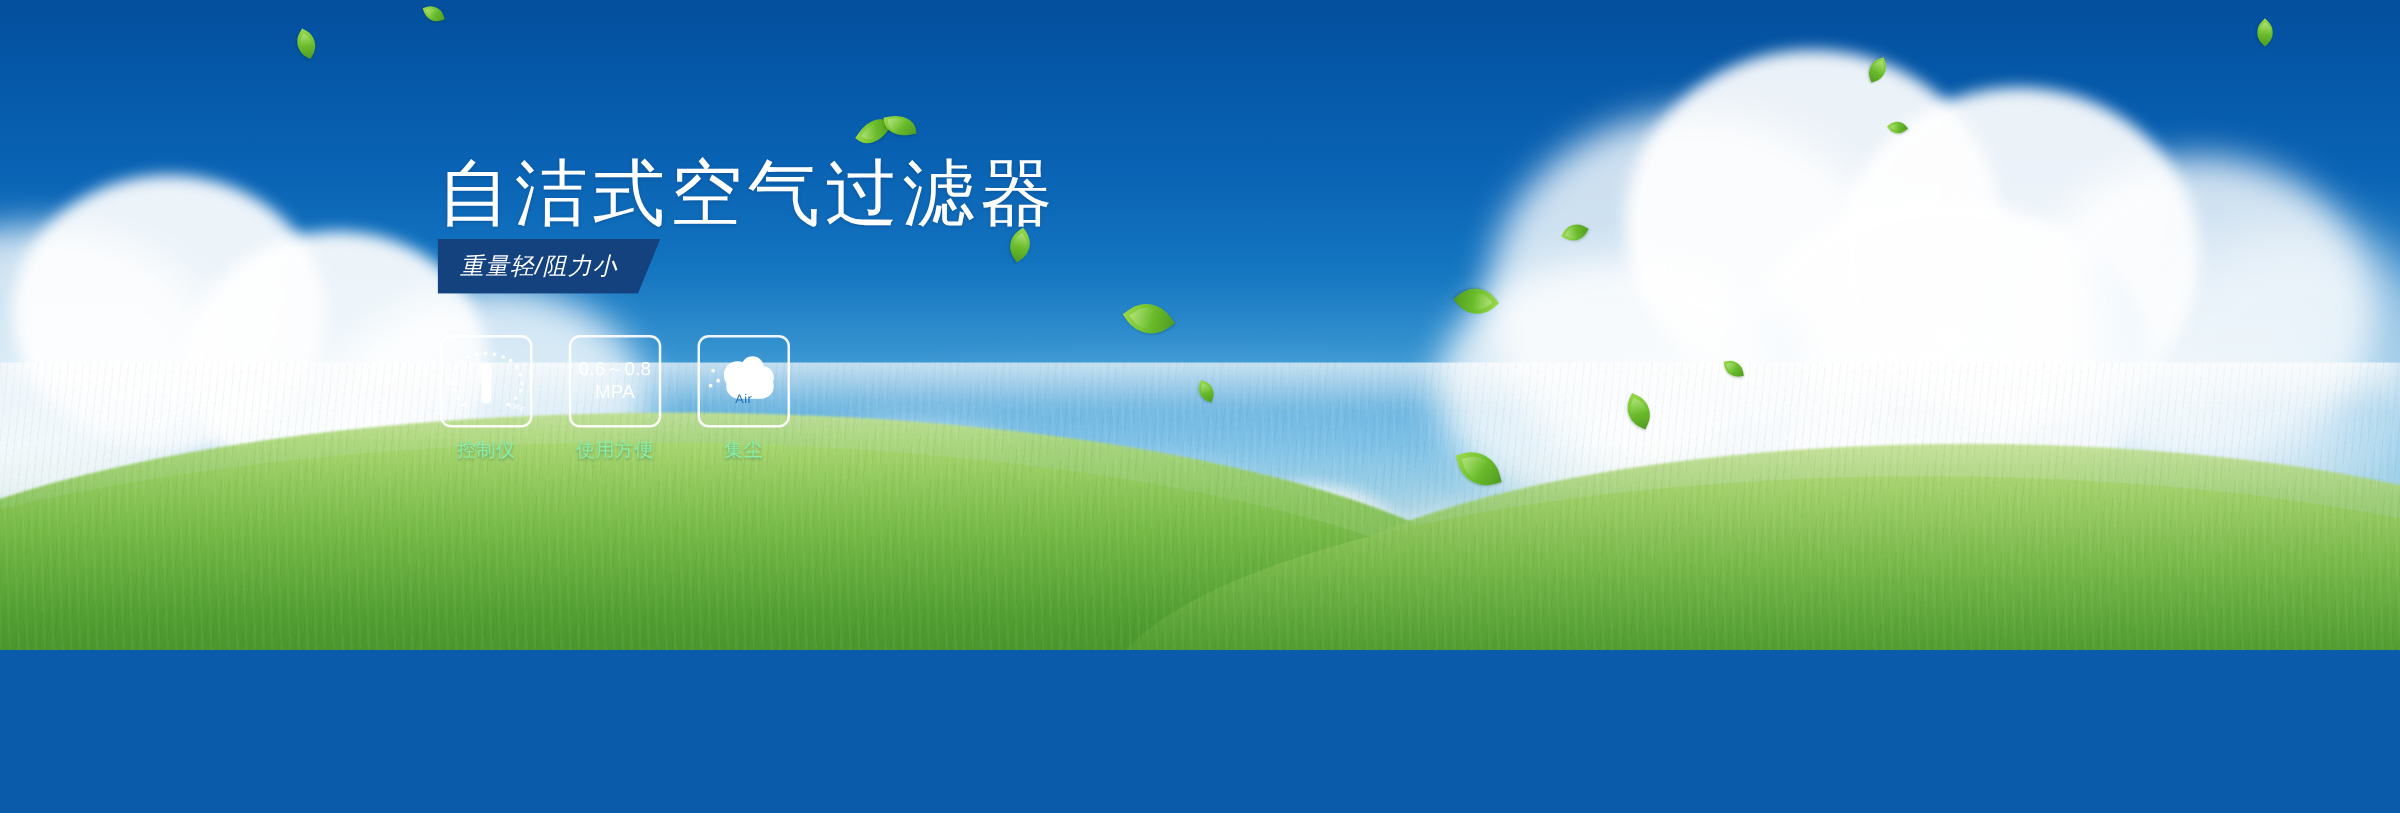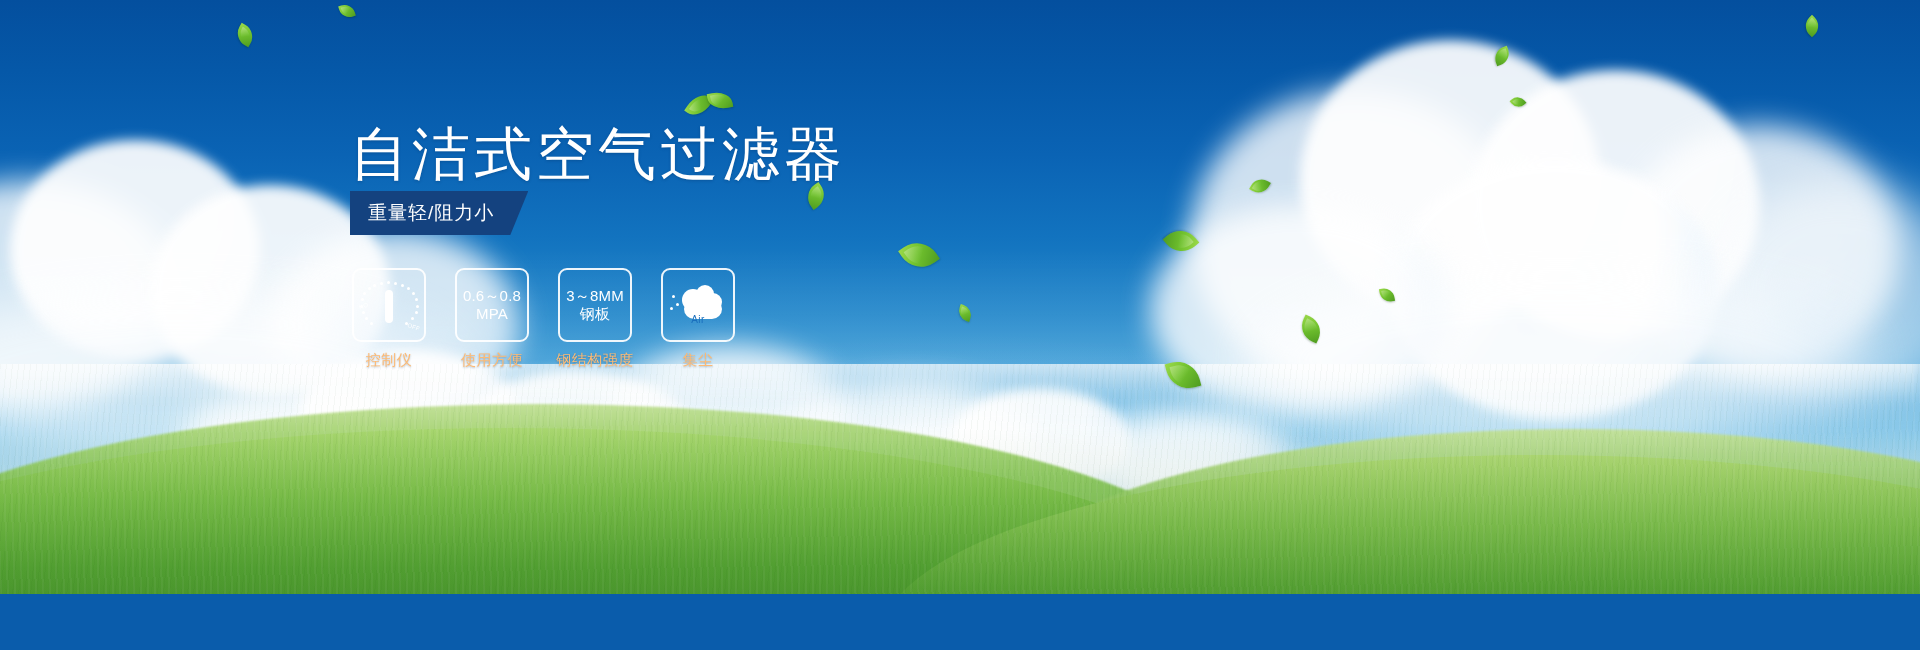--- a/index.html
+++ b/index.html
@@ -1,19 +1,19 @@
 <!DOCTYPE html>
 <html><head>
 <meta charset="utf-8">
 <style>
   * { margin:0; padding:0; box-sizing:border-box; }
   html,body { width:1920px; height:650px; overflow:hidden; }
   body { font-family:"Liberation Sans", sans-serif; background:#0a5cab; }
 
-  .banner { position:relative; width:1920px; height:594px; overflow:hidden; }
+  .banner { position:relative; width:1920px; height:520px; overflow:hidden; }
 
   
   .sky {
     position:absolute; inset:0;
     background:
       radial-gradient(ellipse 900px 420px at 50% 100%, rgba(150,205,245,.55) 0%, rgba(150,205,245,0) 62%),
       linear-gradient(180deg,
         #044f9e 0%, #0558a8 12%, #0a63b4 26%, #1273bf 40%,
         #2488cb 53%, #3fa0d8 64%, #66b9e3 74%, #93cfee 83%, #bfe3f5 91%, #dff0fa 100%);
   }
@@ -100,21 +100,21 @@
     font-weight:300; white-space:nowrap;
     text-shadow:0 1px 3px rgba(0,30,70,.25);
   }
 
   
   .title-leaf { position:absolute; }
 
   .tabs { position:absolute; left:350px; top:191px; display:flex; height:44px; }
   .tab {
     display:flex; align-items:center; justify-content:center;
-    font-size:19px; letter-spacing:1px; white-space:nowrap;
+    font-size:19px; letter-spacing:1px; white-space:nowrap;font-style:italic;
   }
   .tab-primary {
     background:#14427f; color:#ffffff;
     padding:0 22px 0 18px;
     clip-path:polygon(0 0, 100% 0, calc(100% - 18px) 100%, 0 100%);
     padding-right:34px;
   }
   .tab-secondary {
     background:#ffffff; color:#1663b0;
     padding:0 22px 0 26px; margin-left:-16px;
@@ -127,21 +127,21 @@
   }
   .feature { width:74px; display:flex; flex-direction:column; align-items:center; }
   .feature-box {
     width:74px; height:74px; border:2px solid rgba(255,255,255,.92);
     border-radius:9px; display:flex; flex-direction:column;
     align-items:center; justify-content:center;
     color:#ffffff; line-height:1.18; text-align:center;
   }
   .feature-text { font-size:15px; letter-spacing:.2px; }
   .feature-label {
-    margin-top:9px; font-size:15px; color:#fdba74; white-space:nowrap;
+    margin-top:9px; font-size:15px; color:#86efac; white-space:nowrap;
     letter-spacing:.5px; text-shadow:0 1px 2px rgba(0,40,80,.3);
   }
 
   
   .gauge { position:relative; width:58px; height:52px; }
   .gauge .dot { position:absolute; width:3.4px; height:3.4px; background:#fff; border-radius:50%; }
   .gauge .needle {
     position:absolute; left:50%; top:11px; width:8px; height:33px;
     margin-left:-4px; background:#fff; border-radius:4px;
   }
@@ -287,27 +287,20 @@
 
       <div class="feature">
         <div class="feature-box">
           <div class="feature-text">0.6～0.8</div>
           <div class="feature-text">MPA</div>
         </div>
         <div class="feature-label">使用方便</div>
       </div>
 
 
-      <div class="feature">
-        <div class="feature-box">
-          <div class="feature-text">3～8MM</div>
-          <div class="feature-text">钢板</div>
-        </div>
-        <div class="feature-label">钢结构强度</div>
-      </div>
 
       <div class="feature">
         <div class="feature-box">
           <div class="airicon">
             <div class="c" style="left:12px; top:6px;  width:22px; height:22px;"></div>
             <div class="c" style="left:26px; top:2px;  width:18px; height:18px;"></div>
             <div class="c" style="left:34px; top:10px; width:18px; height:18px;"></div>
             <div class="c" style="left:14px; top:16px; width:38px; height:20px; border-radius:11px;"></div>
             <div class="dust" style="left:2px;  top:12px;"></div>
             <div class="dust" style="left:6px;  top:20px;"></div>

